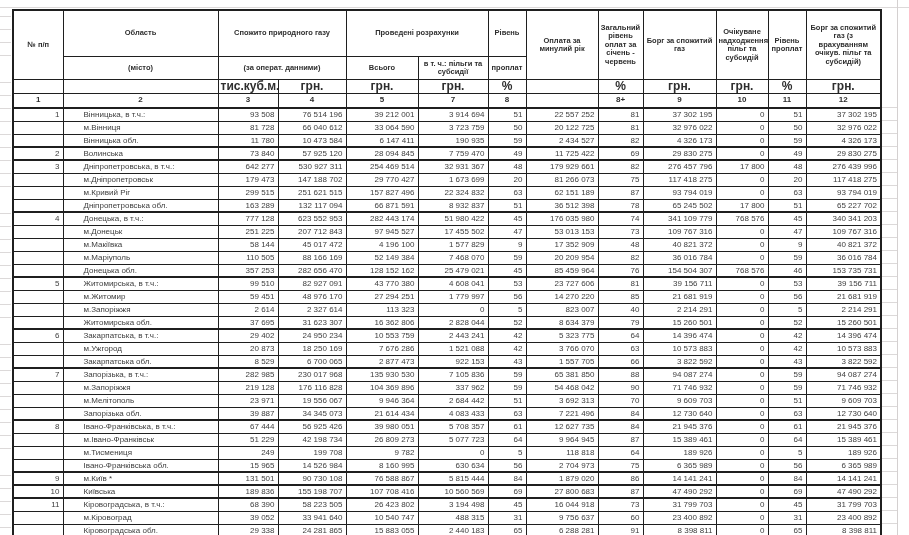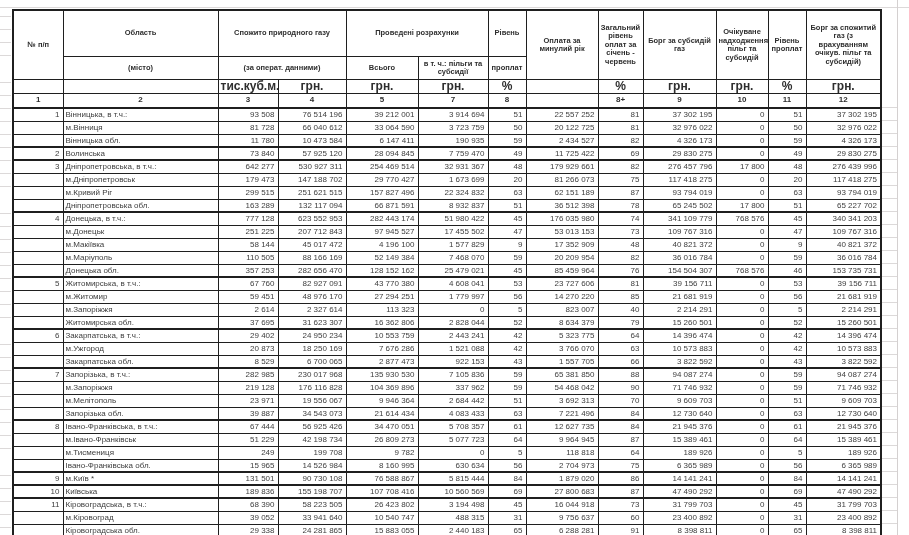--- a/index.html
+++ b/index.html
@@ -53,21 +53,21 @@
   tr.hC > th { height: 11px; font-size: 12px; }
   tr.hD > th { height: 11px; font-size: 8px; }
 
   tbody tr { height: 13px; }
   tbody td {
     font-size: 8px;
     line-height: 11px;
     white-space: nowrap;
     padding: 0 3px;
   }
-  tbody td.c-name { text-align: left; padding-left: 2px; }
+  tbody td.c-name { text-align: left; padding-left: 20px; }
   tbody td.c-num  { text-align: right; }
   
   tbody tr.g > td { border-top: 2px solid #1f1f1f; }
 </style>
 </head>
 <body>
 
 <div class="sheet">
   <div class="hline-top"></div>
   <div class="gutter-left"></div>
@@ -92,21 +92,21 @@
     </colgroup>
     <thead>
       <tr class="hA">
         <th rowspan="2">№ п/п</th>
         <th>Область</th>
         <th colspan="2">Спожито природного газу</th>
         <th colspan="2">Проведені розрахунки</th>
         <th>Рівень</th>
         <th rowspan="2">Оплата за минулий рік</th>
         <th rowspan="2">Загальний рівень оплат за січень - червень</th>
-        <th rowspan="2">Борг за субсидій газ</th>
+        <th rowspan="2">Борг за спожитий газ</th>
         <th rowspan="2">Очікуване надходження пільг та субсидій</th>
         <th rowspan="2">Рівень проплат</th>
         <th rowspan="2">Борг за спожитий газ (з врахуванням очікув. пільг та субсидій)</th>
       </tr>
       <tr class="hB">
         <th>(місто)</th>
         <th colspan="2">(за операт. данними)</th>
         <th>Всього</th>
         <th>в т. ч.: пільги та субсидії</th>
         <th>проплат</th>
@@ -334,21 +334,21 @@
           <td class="c-num">85 459 964</td>
           <td class="c-num">76</td>
           <td class="c-num">154 504 307</td>
           <td class="c-num">768 576</td>
           <td class="c-num">46</td>
           <td class="c-num">153 735 731</td>
         </tr>
         <tr class="g">
           <td class="c-num">5</td>
           <td class="c-name">Житомирська, в т.ч.:</td>
-          <td class="c-num">67 760</td>
+          <td class="c-num">99 510</td>
           <td class="c-num">82 927 091</td>
           <td class="c-num">43 770 380</td>
           <td class="c-num">4 608 041</td>
           <td class="c-num">53</td>
           <td class="c-num">23 727 606</td>
           <td class="c-num">81</td>
           <td class="c-num">39 156 711</td>
           <td class="c-num">0</td>
           <td class="c-num">53</td>
           <td class="c-num">39 156 711</td>
@@ -485,37 +485,37 @@
           <td class="c-num">70</td>
           <td class="c-num">9 609 703</td>
           <td class="c-num">0</td>
           <td class="c-num">51</td>
           <td class="c-num">9 609 703</td>
         </tr>
         <tr>
           <td class="c-num"></td>
           <td class="c-name">Запорізька обл.</td>
           <td class="c-num">39 887</td>
-          <td class="c-num">34 543 073</td>
+          <td class="c-num">34 345 073</td>
           <td class="c-num">21 614 434</td>
           <td class="c-num">4 083 433</td>
           <td class="c-num">63</td>
           <td class="c-num">7 221 496</td>
           <td class="c-num">84</td>
           <td class="c-num">12 730 640</td>
           <td class="c-num">0</td>
           <td class="c-num">63</td>
           <td class="c-num">12 730 640</td>
         </tr>
         <tr class="g">
           <td class="c-num">8</td>
           <td class="c-name">Івано-Франківська, в т.ч.:</td>
           <td class="c-num">67 444</td>
           <td class="c-num">56 925 426</td>
-          <td class="c-num">34 470 051</td>
+          <td class="c-num">39 980 051</td>
           <td class="c-num">5 708 357</td>
           <td class="c-num">61</td>
           <td class="c-num">12 627 735</td>
           <td class="c-num">84</td>
           <td class="c-num">21 945 376</td>
           <td class="c-num">0</td>
           <td class="c-num">61</td>
           <td class="c-num">21 945 376</td>
         </tr>
         <tr>

